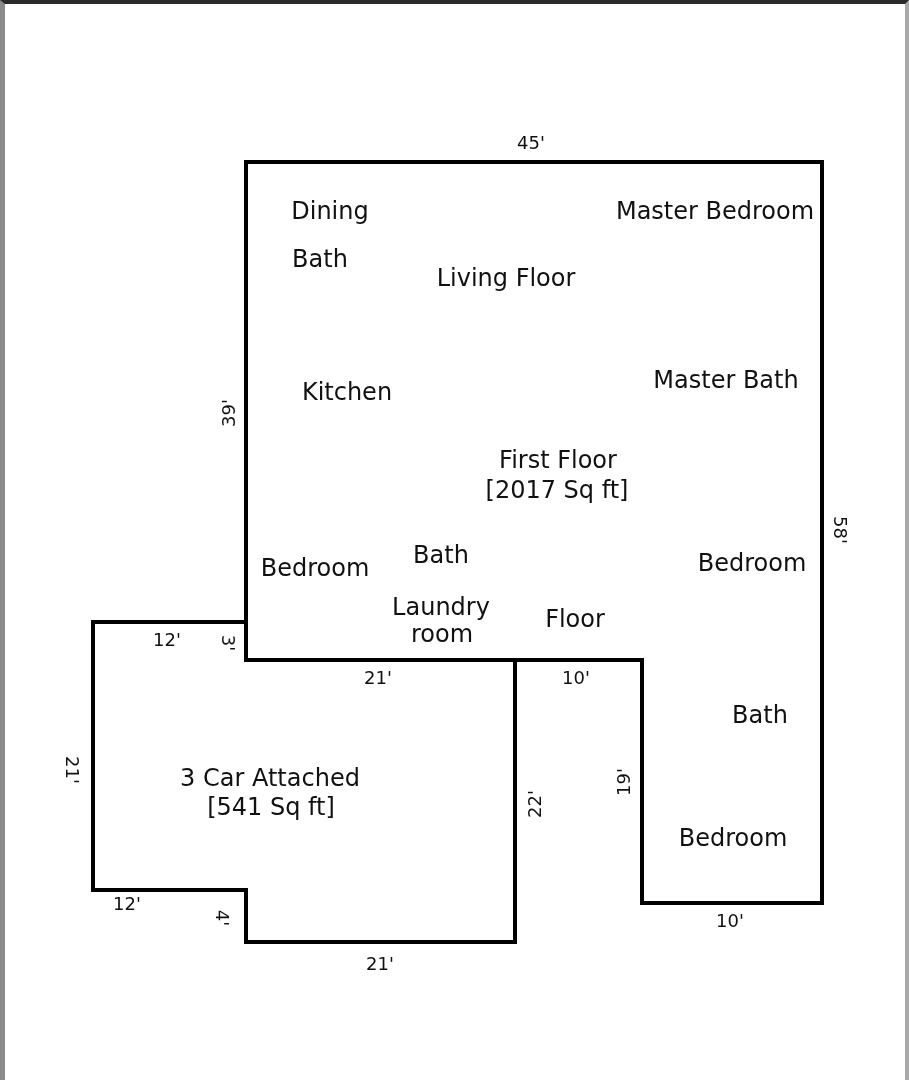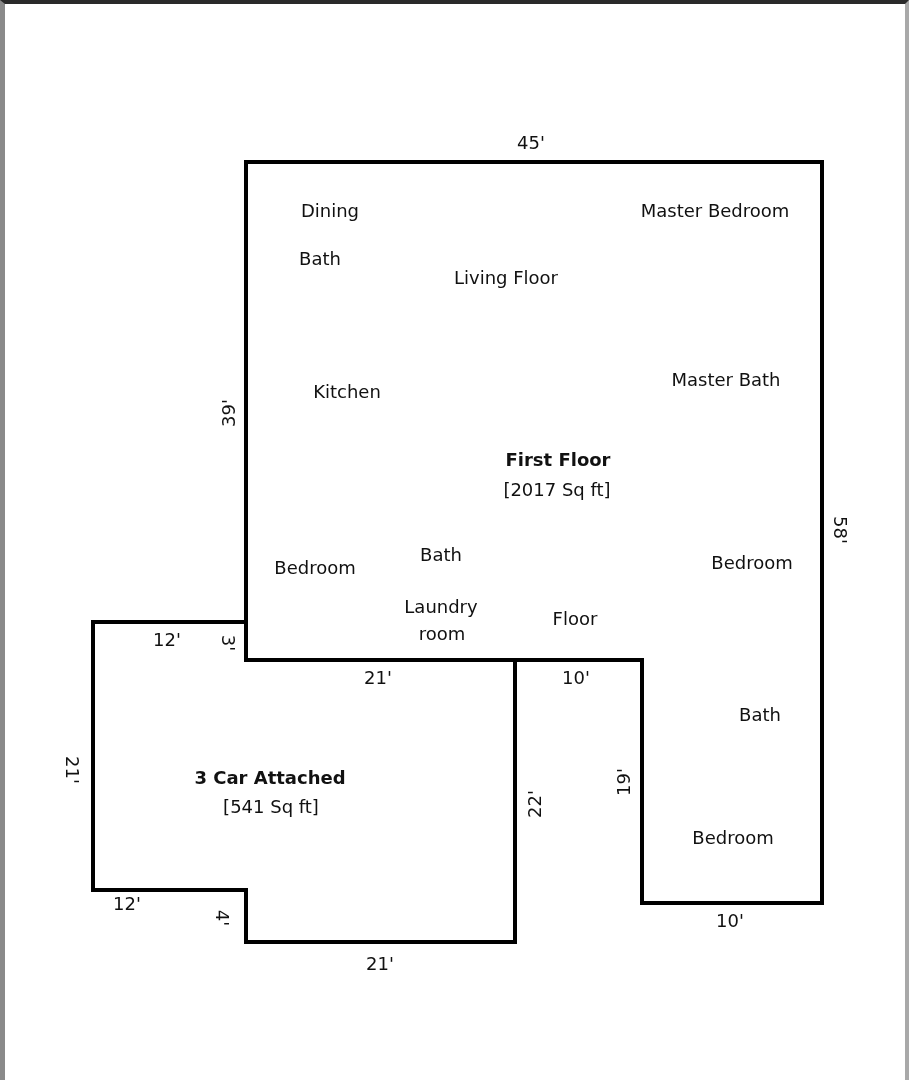--- a/index.html
+++ b/index.html
@@ -11,25 +11,25 @@
   }
   .frame {
     position: absolute; left: 0; top: 0; width: 909px; height: 1080px;
     box-sizing: border-box;
     border-top: 4px solid #2a2a2a;
     border-left: 5px solid #8a8a8a;
     border-right: 4px solid #a9a9a9;
   }
   svg.plan { position: absolute; left: 0; top: 0; }
   .lbl {
-    position: absolute; font-size: 18px; line-height: 1; white-space: nowrap;
+    position: absolute; font-size: 24px; line-height: 1; white-space: nowrap;
     transform: translate(-50%, -50%);
   }
   .dim { font-size: 18px; }
-  .bold { font-weight: bold; }
+  .bold { font-weight: normal; }
   .rot-l { transform: translate(-50%, -50%) rotate(-90deg); }
   .rot-r { transform: translate(-50%, -50%) rotate(90deg); }
 </style>
 </head>
 <body>
 
 <div class="frame"></div>
 
 <svg class="plan" width="909" height="1080">
 

